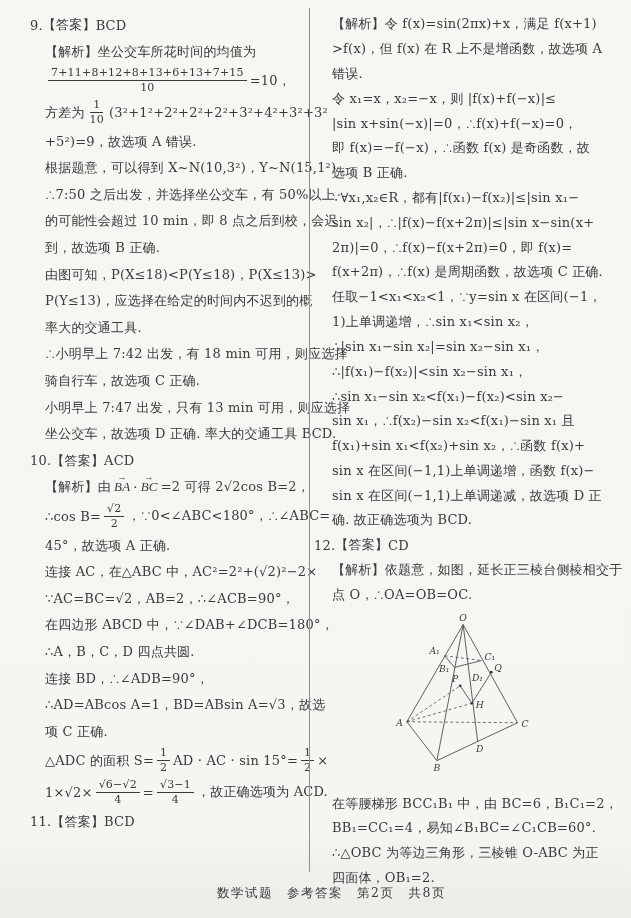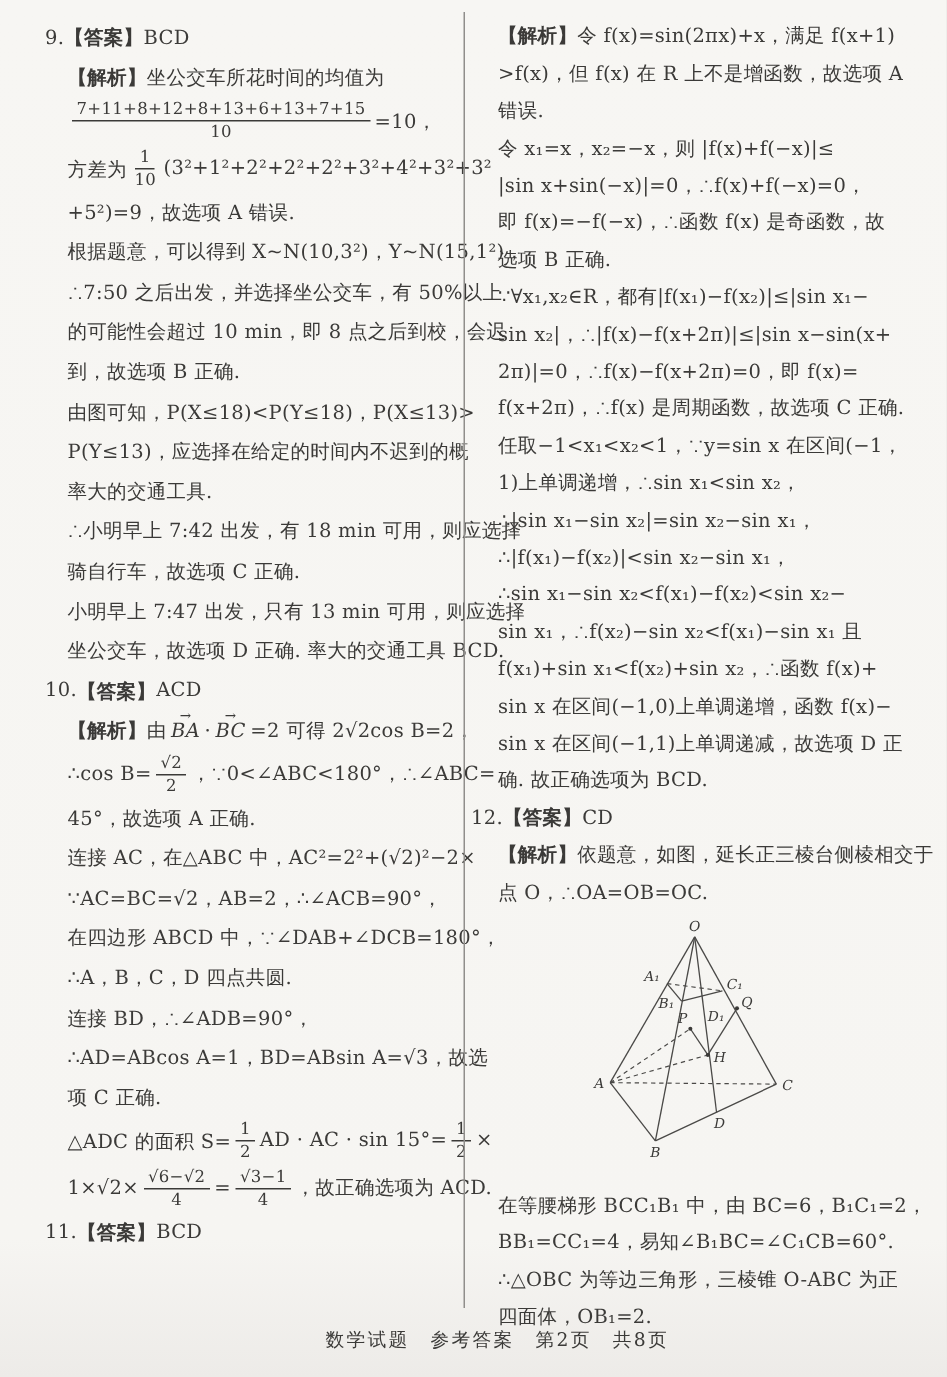--- a/index.html
+++ b/index.html
@@ -13,28 +13,28 @@
   .col.left{left:30px;width:280px;padding-left:15px;}
   .col.right{left:314px;width:304px;padding-left:18px;}
   .line{
     min-height:26.6px;display:flex;align-items:center;
     white-space:nowrap;font-size:13px;letter-spacing:.2px;
   }
   .col.right .line{min-height:24.8px;}
   .col.left .line.item{margin-left:-15px;}
   .col.right .line.item{margin-left:-18px;}
   .t{display:inline-block;}
-  .b{font-weight:bold;text-align:right;}
+  .b{font-weight:normal;text-align:right;}
   .frac{
     display:inline-flex;flex-direction:column;align-items:center;
     margin:1px 3px;font-size:11px;line-height:1.3;text-align:center;
   }
   .frac .num{border-bottom:1px solid #3b3a38;padding:0 3px;display:block;}
   .frac .den{display:block;padding:0 2px;}
-  .vec{position:relative;margin:0 3px;font-style:italic;}
+  .vec{position:relative;margin:0 3px;font-style:italic;font-family:Liberation Serif, serif;}
   .vec::after{
     content:"\2192";position:absolute;left:0;right:0;top:-0.78em;
     font-size:9px;text-align:center;font-style:normal;
   }
   .divider{position:absolute;left:309px;top:8px;width:1px;height:864px;background:#908e8b;}
   .fig{margin:5px 0 5px 56px;}
   .fig svg line{stroke:#4a4947;stroke-width:0.9;}
   .fig svg line.dash{stroke-dasharray:3,2.6;stroke-width:0.8;}
   .fig svg circle{fill:#3b3a38;}
   .fig svg text{
@@ -243,21 +243,21 @@
         <div class="line">
           <span class="t">∴sin x₁−sin x₂&lt;f(x₁)−f(x₂)&lt;sin x₂−</span>
         </div>
         <div class="line">
           <span class="t">sin x₁，∴f(x₂)−sin x₂&lt;f(x₁)−sin x₁ 且</span>
         </div>
         <div class="line">
           <span class="t">f(x₁)+sin x₁&lt;f(x₂)+sin x₂，∴函数 f(x)+</span>
         </div>
         <div class="line">
-          <span class="t">sin x 在区间(−1,0)上单调递增，函数 f(x)−</span>
+          <span class="t">sin x 在区间(−1,1)上单调递增，函数 f(x)−</span>
         </div>
         <div class="line">
           <span class="t">sin x 在区间(−1,1)上单调递减，故选项 D 正</span>
         </div>
         <div class="line">
           <span class="t">确. 故正确选项为 BCD.</span>
         </div>
         <div class="line item">
           <span class="t">12.</span>
           <span class="t b">【答案】</span>

